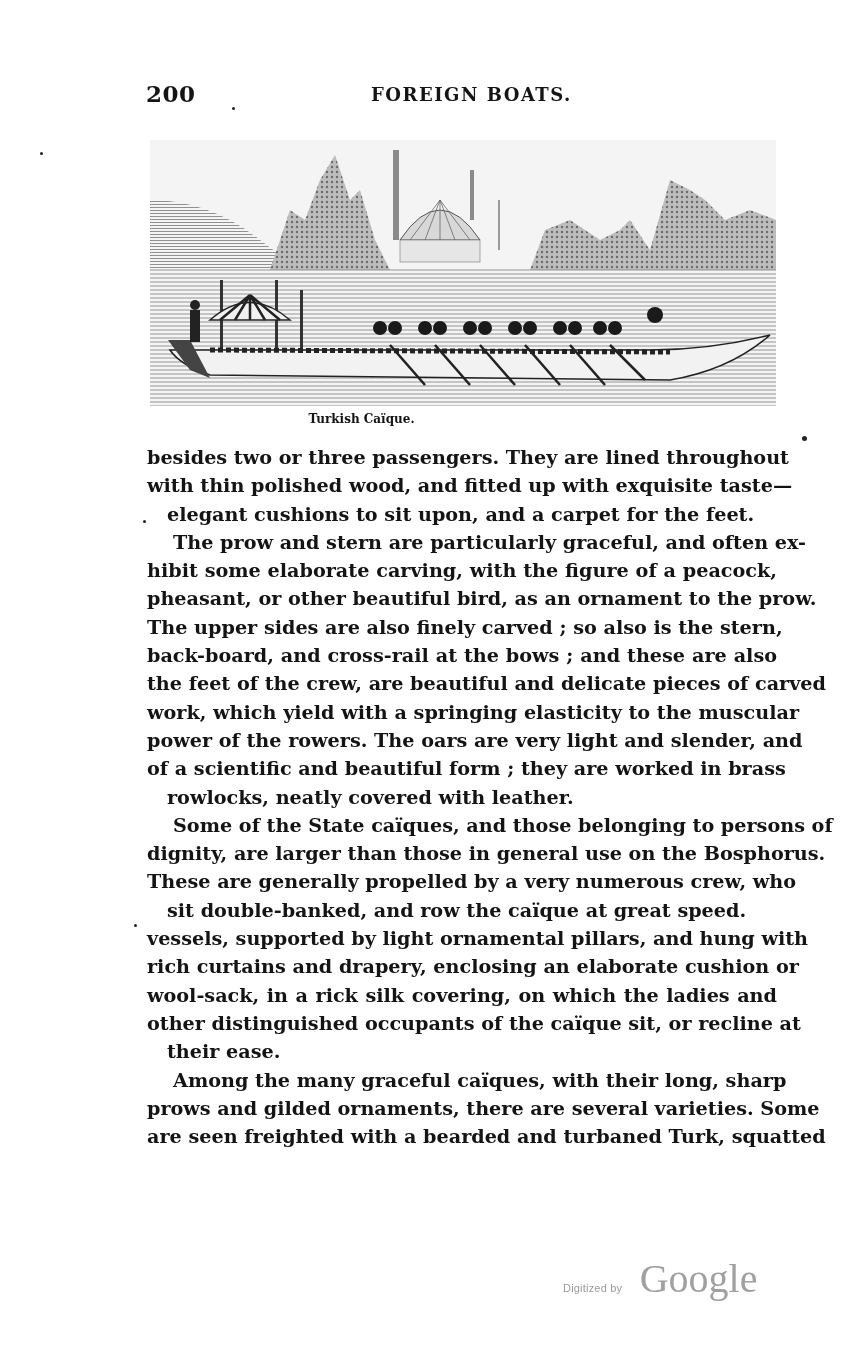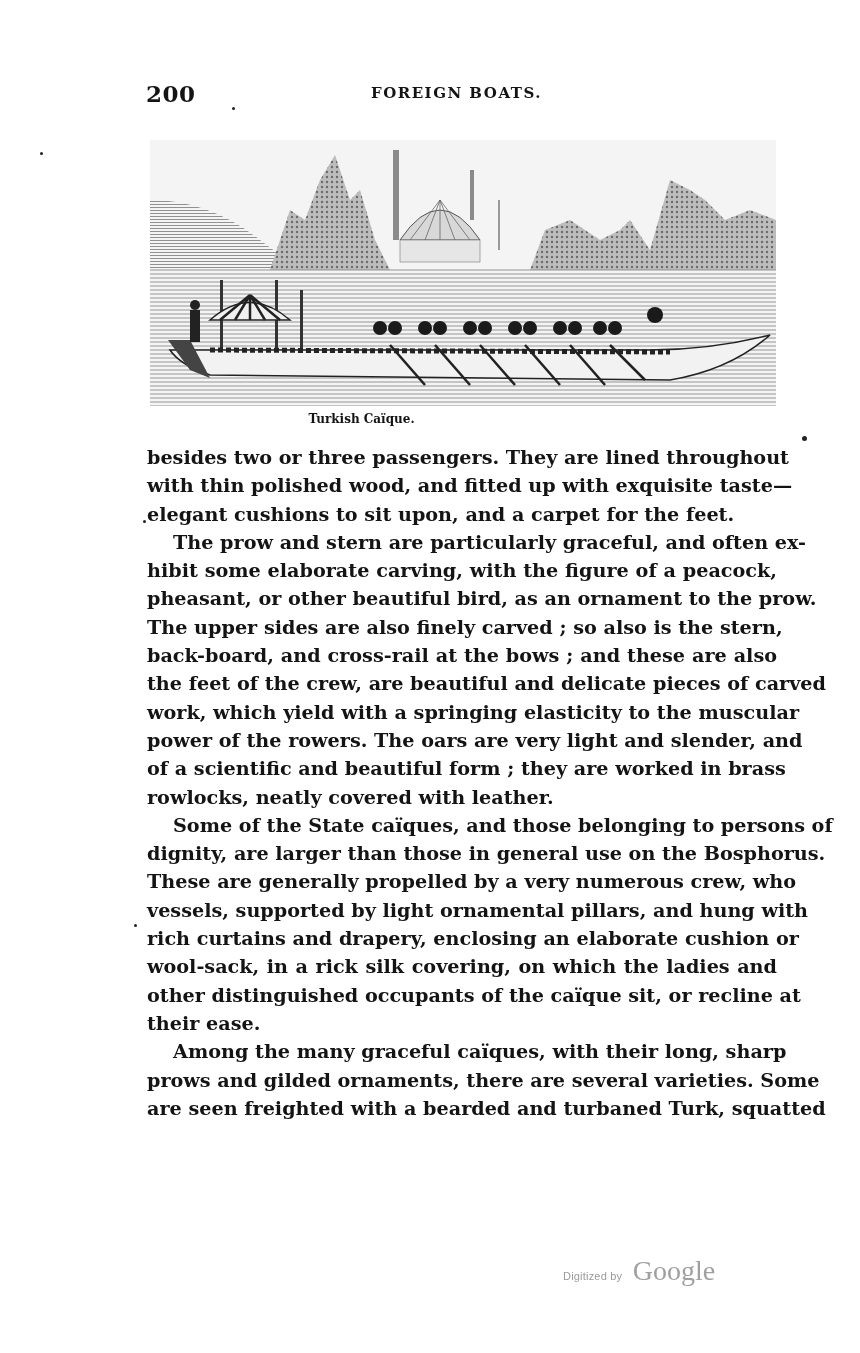--- a/index.html
+++ b/index.html
@@ -7,44 +7,44 @@
       width: 860px; height: 1353px; background: #ffffff; position: relative;
       overflow: hidden; color: #141414;
       font-family: "DejaVu Serif", "Liberation Serif", serif;
     }
     .page-num {
       position: absolute; left: 146px; top: 80px;
       font-size: 23px; font-weight: bold; letter-spacing: 0.5px; text-align: right;
     }
     .running-head {
       position: absolute; left: 371px; top: 84px;
-      font-size: 15px; font-weight: bold; letter-spacing: 1.5px; text-align: center;
+      font-size: 18px; font-weight: bold; letter-spacing: 1.5px; text-align: center;
     }
     .figure {
       position: absolute; left: 150px; top: 140px; width: 626px; height: 266px;
     }
     .figure svg { width: 100%; height: 100%; display: block; }
     .caption {
       position: absolute; left: 0; width: 708px; top: 412px; text-align: center;
       font-size: 12px; font-weight: bold; padding-left: 15px; box-sizing: border-box;
     }
     .text-block {
       position: absolute; left: 147px; top: 444px; width: 630px;
       font-size: 19.2px; line-height: 28.3px; font-weight: bold;
     }
     .line { display: block; white-space: nowrap; text-align: justify; text-align-last: justify; }
-    .line.last { text-align-last: left; }
+    .line.last { text-align-last: left; margin-left: 20px; }
     .line.indent { padding-left: 26px; }
     .watermark {
       position: absolute; left: 563px; top: 1255px; color: #9a9a9a;
       font-family: "Liberation Sans", sans-serif;
     }
     .watermark .small { font-size: 11px; letter-spacing: 0.2px; }
     .watermark .big {
-      font-family: "Liberation Serif", serif; font-size: 28px; color: #a0a0a0; margin-left: 6px;
+      font-family: "Liberation Serif", serif; font-size: 40px; color: #a0a0a0; margin-left: 13px;
     }
     .speck { position: absolute; width: 3px; height: 3px; background: #222; border-radius: 50%; }
   </style>
 </head>
 <body>
 
 <div class="page-num">200</div>
 <div class="running-head">FOREIGN BOATS.</div>
 
 <div class="figure">
@@ -129,20 +129,21 @@
     <span class="line">The upper sides are also finely carved ; so also is the stern,</span>
     <span class="line">back-board, and cross-rail at the bows ; and these are also</span>
     <span class="line">the feet of the crew, are beautiful and delicate pieces of carved</span>
     <span class="line">work, which yield with a springing elasticity to the muscular</span>
     <span class="line">power of the rowers. The oars are very light and slender, and</span>
     <span class="line">of a scientific and beautiful form ; they are worked in brass</span>
     <span class="line last">rowlocks, neatly covered with leather.</span>
     <span class="line indent">Some of the State caïques, and those belonging to persons of</span>
     <span class="line">dignity, are larger than those in general use on the Bosphorus.</span>
     <span class="line">These are generally propelled by a very numerous crew, who</span>
+    <span class="line last">sit double-banked, and row the caïque at great speed.</span>
     <span class="line">vessels, supported by light ornamental pillars, and hung with</span>
     <span class="line">rich curtains and drapery, enclosing an elaborate cushion or</span>
     <span class="line">wool-sack, in a rick silk covering, on which the ladies and</span>
     <span class="line">other distinguished occupants of the caïque sit, or recline at</span>
     <span class="line last">their ease.</span>
     <span class="line indent">Among the many graceful caïques, with their long, sharp</span>
     <span class="line">prows and gilded ornaments, there are several varieties. Some</span>
     <span class="line">are seen freighted with a bearded and turbaned Turk, squatted</span>
   </div>
 

